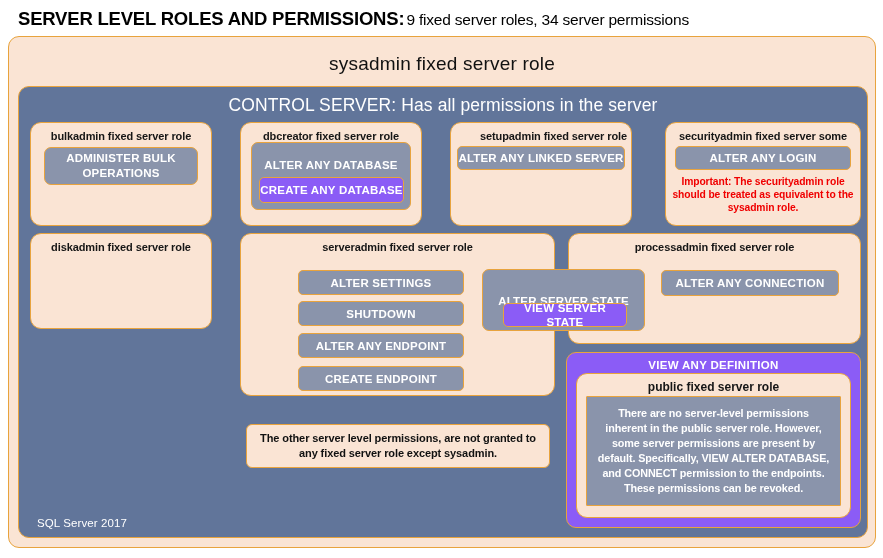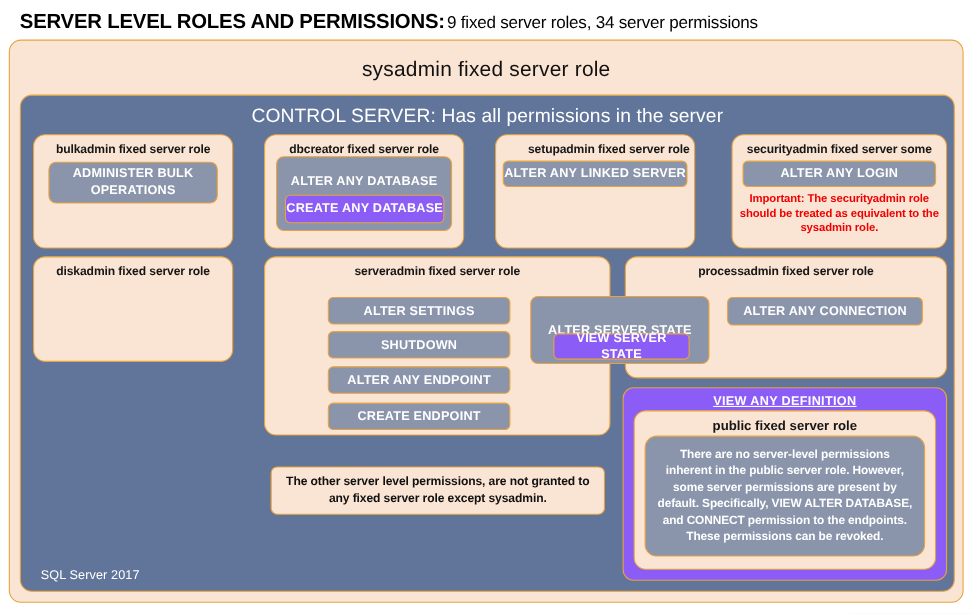--- a/index.html
+++ b/index.html
@@ -128,21 +128,20 @@
   }
 
   .pub-header {
     position: absolute;
     left: 0; right: 0; top: 6px;
     text-align: center;
     color: #ffffff;
     font-size: 11.5px;
     font-weight: bold;
     letter-spacing: 0.3px;
-    text-decoration: underline;
   }
   .pub-role-title {
     position: absolute;
     left: 0; right: 0; top: 6px;
     text-align: center;
     color: #161616;
     font-size: 12px;
     font-weight: bold;
   }
   .pub-body {
@@ -243,21 +242,21 @@
   <div class="panel perm" style="left:661px; top:270px; width:178px; height:26px; border-radius:5px;">
     <div class="perm-label">ALTER ANY CONNECTION</div>
   </div>
 
   <div class="panel permdk" style="left:566px; top:352px; width:295px; height:176px; border-radius:10px;">
     <div class="pub-header">VIEW ANY DEFINITION</div>
   </div>
   <div class="panel peach" style="left:576px; top:373px; width:275px; height:145px;">
     <div class="pub-role-title">public fixed server role</div>
   </div>
-  <div class="panel perm" style="left:586px; top:396px; width:255px; height:110px; border-radius:11px;">
+  <div class="panel perm" style="left:586px; top:396px; width:255px; height:110px; border-radius:1px;">
     <div class="pub-body">There are no server-level permissions inherent in the public server role. However, some server permissions are present by default. Specifically, VIEW ALTER DATABASE, and CONNECT permission to the endpoints. These permissions can be revoked.</div>
   </div>
 
   <div class="panel peach" style="left:246px; top:424px; width:304px; height:44px; border-radius:6px;">
     <div class="note-text">The other server level permissions, are not granted to any fixed server role except sysadmin.</div>
   </div>
 
 </div>
 
 </body></html>

